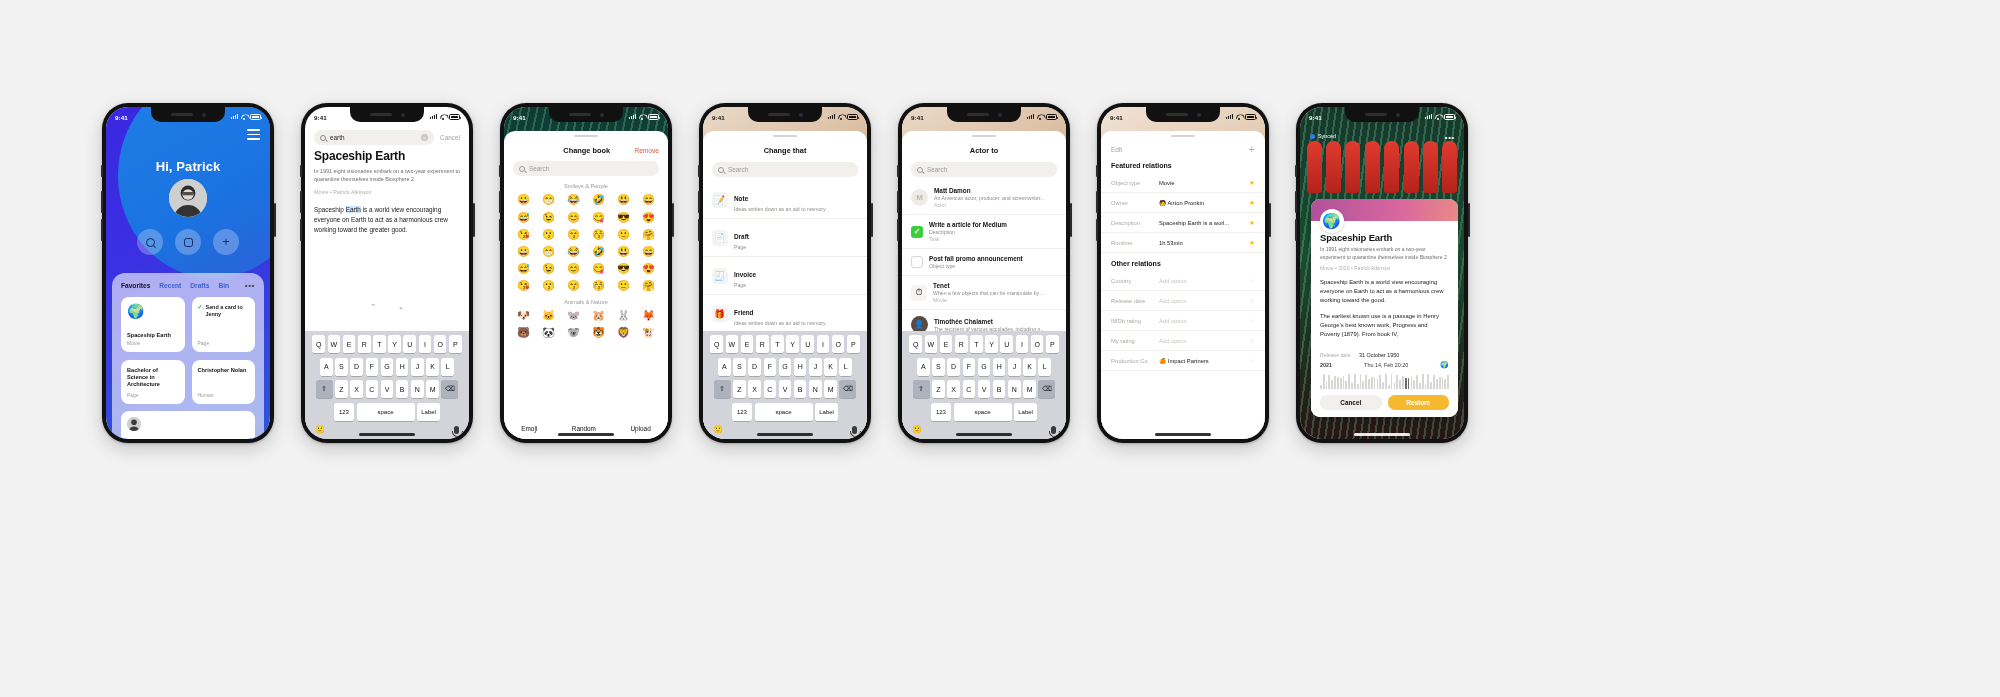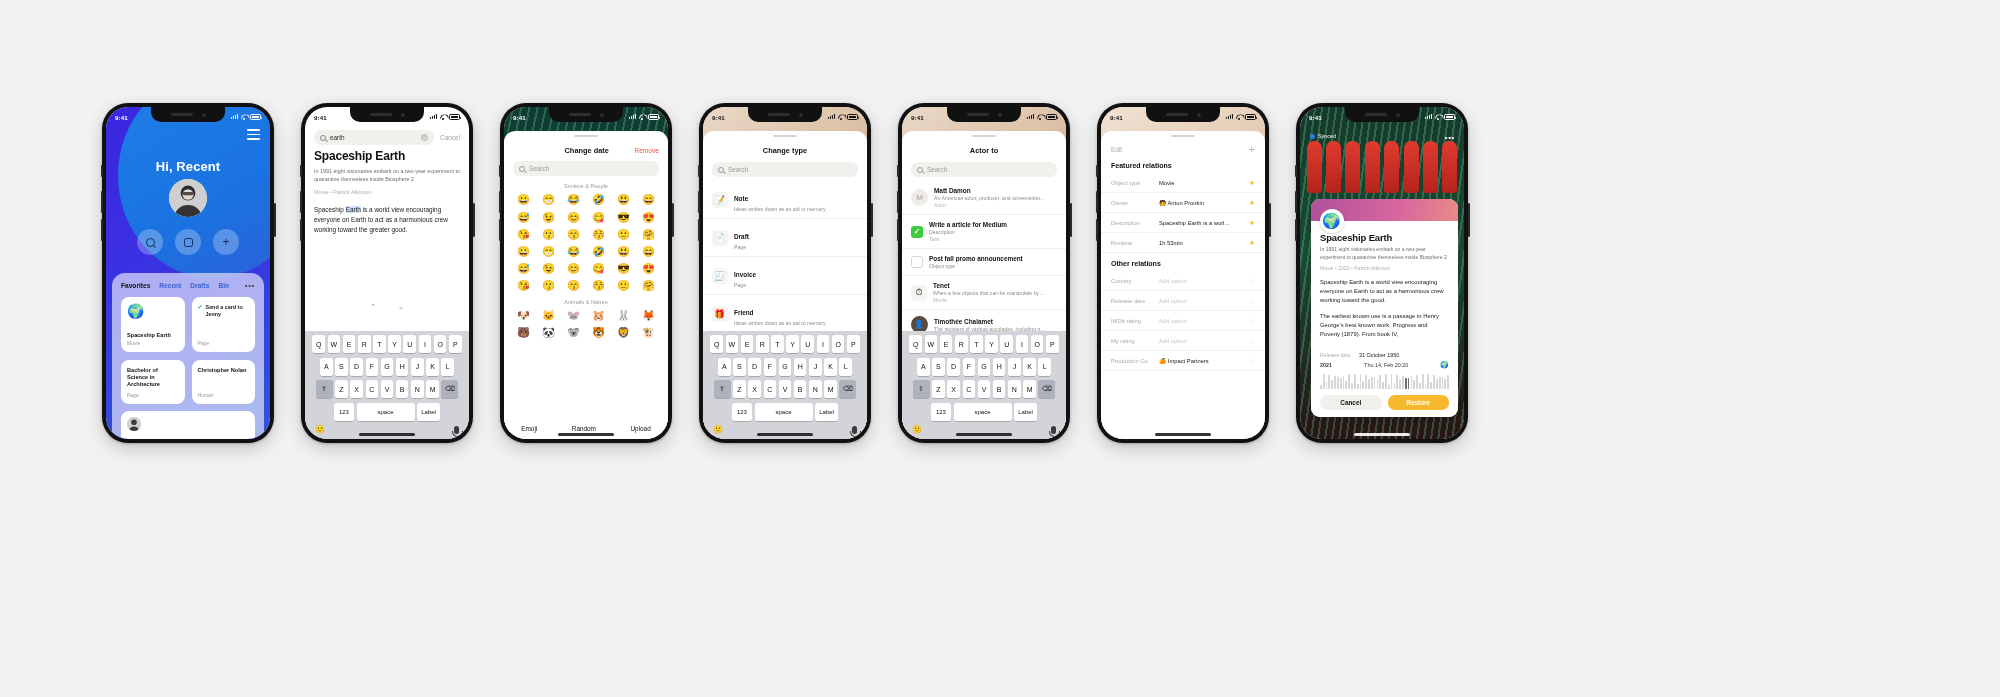--- a/index.html
+++ b/index.html
@@ -252,21 +252,21 @@
           <span class="batt">
               <i></i>
             </span>
         </span>
       </div>
       <div class="p1-menu">
           <span></span>
           <span></span>
           <span></span>
         </div>
-      <div class="p1-greeting">Hi, Recent</div>
+      <div class="p1-greeting">Hi, Patrick</div>
       <div class="p1-avatar">
         <svg viewBox="0 0 38 38">
             <rect width="38" height="38" fill="#cfcfcf"></rect>
           <circle cx="19" cy="14" r="7.4" fill="#2b2b2b"></circle>
           <path d="M5 38c2-9 8-12 14-12s12 3 14 12z" fill="#333"></path>
           <ellipse cx="19" cy="15.5" rx="5.6" ry="5.2" fill="#e3d6cc"></ellipse>
           <rect x="13.4" y="13" width="11.2" height="3.2" rx="1.4" fill="#1d1d1d" opacity=".75"></rect>
         </svg>
       </div>
       <div class="p1-actions">
@@ -448,21 +448,21 @@
           <span class="wifi"></span>
           <span class="batt">
               <i></i>
             </span>
         </span>
       </div>
 
       <div class="p3-sheet">
         <div class="sheetgrip"></div>
         <div class="p3-head">
-          <span class="p3-title">Change date</span>
+          <span class="p3-title">Change book</span>
           <span class="p3-remove">Remove</span>
         </div>
         <div style="padding:6px 9px 0">
           <div class="searchbar">
             <span class="mag"></span>
             <span>Search</span>
           </div>
         </div>
         <div class="p3-section">Smileys &amp; People</div>
         <div class="emoji-grid" id="emoji-smileys">
@@ -550,21 +550,21 @@
             </span>
           <span class="wifi"></span>
           <span class="batt">
               <i></i>
             </span>
         </span>
       </div>
 
       <div class="ls-sheet">
         <div class="sheetgrip"></div>
-        <div class="ls-title">Change type</div>
+        <div class="ls-title">Change that</div>
         <div class="ls-search">
           <div class="searchbar">
             <span class="mag"></span>
             <span>Search</span>
           </div>
         </div>
         <div id="change-type-list">
             <div class="ls-row">
               <span class="ls-ic">📝</span>
               <span class="ls-tx"><span class="ls-n">Note</span><span class="ls-d" style="display:block">Ideas written down as an aid to memory</span></span>

